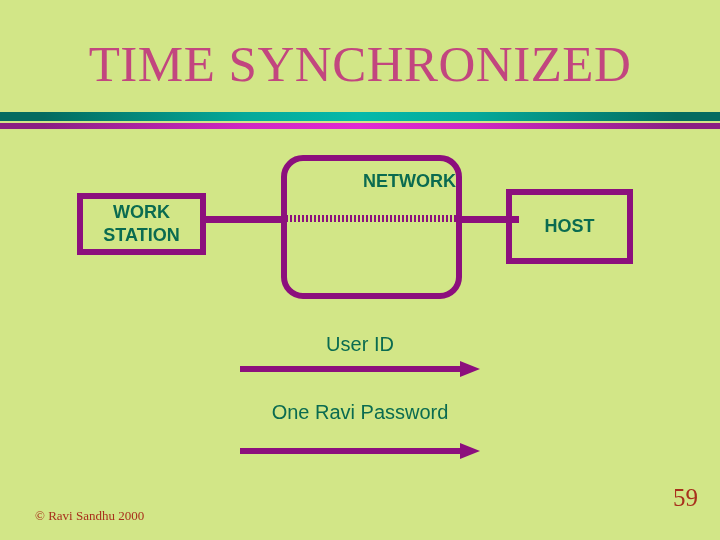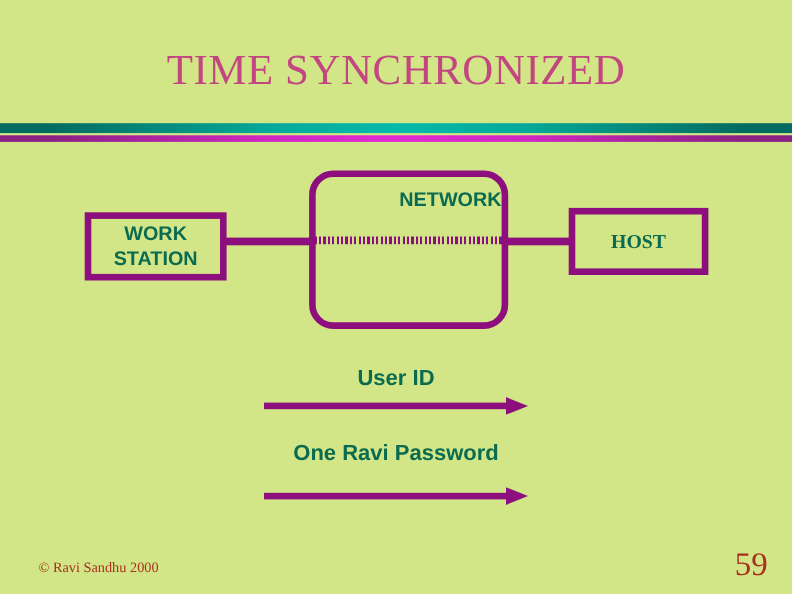--- a/index.html
+++ b/index.html
@@ -22,21 +22,21 @@
   }
 
   
   #slide-title {
     position: absolute;
     left: 0;
     top: 38px;
     width: 720px;
     text-align: center;
     font-family: "Liberation Serif", serif;
-    font-size: 39px;
+    font-size: 51px;
     line-height: 52px;
     letter-spacing: 0.5px;
     color: #c2467f;
     white-space: nowrap;
   }
 
   
   #divider {
     position: absolute;
     left: 0;
@@ -104,25 +104,24 @@
     top: 155px;
     width: 181px;
     height: 144px;
     border-radius: 22px;
     align-items: flex-start;
     justify-content: flex-end;
     padding-top: 9px;
   }
 
   #box-host {
-    left: 517px;
+    left: 506px;
     top: 189px;
     width: 127px;
-    height: 61px;
-    font-family: Liberation Serif, serif;
+    height: 75px;
   }
 
   
   .connector-line {
     position: absolute;
     height: 7px;
     background: #8c0f7d;
     top: 216px;
   }
   #connector-ws-net { left: 203px; width: 80px; }
@@ -142,21 +141,21 @@
   }
 
   
   .flow-label {
     position: absolute;
     left: 0;
     width: 720px;
     text-align: center;
     color: #0a6b50;
     font-family: "Liberation Sans", sans-serif;
-    font-weight: bold;
+    font-weight: normal;
     font-size: 20px;
     line-height: 24px;
     white-space: nowrap;
   }
   #label-user-id { top: 332px; }
   #label-one-time-password { top: 400px; }
 
   .flow-arrow {
     position: absolute;
     left: 240px;
@@ -193,23 +192,23 @@
     font-family: "Liberation Serif", serif;
     font-size: 13px;
     line-height: 16px;
     color: #a8301c;
     white-space: nowrap;
     margin-left: 13px;
   }
   #footer-page-number {
     position: absolute;
     right: 22px;
-    top: 496px;
+    top: 480px;
     font-family: "Liberation Serif", serif;
-    font-size: 30px;
+    font-size: 25px;
     line-height: 36px;
     color: #a8301c;
   }
 </style>
 </head>
 <body>
 
 <div id="slide">
 
   <div id="slide-title">TIME SYNCHRONIZED</div>

